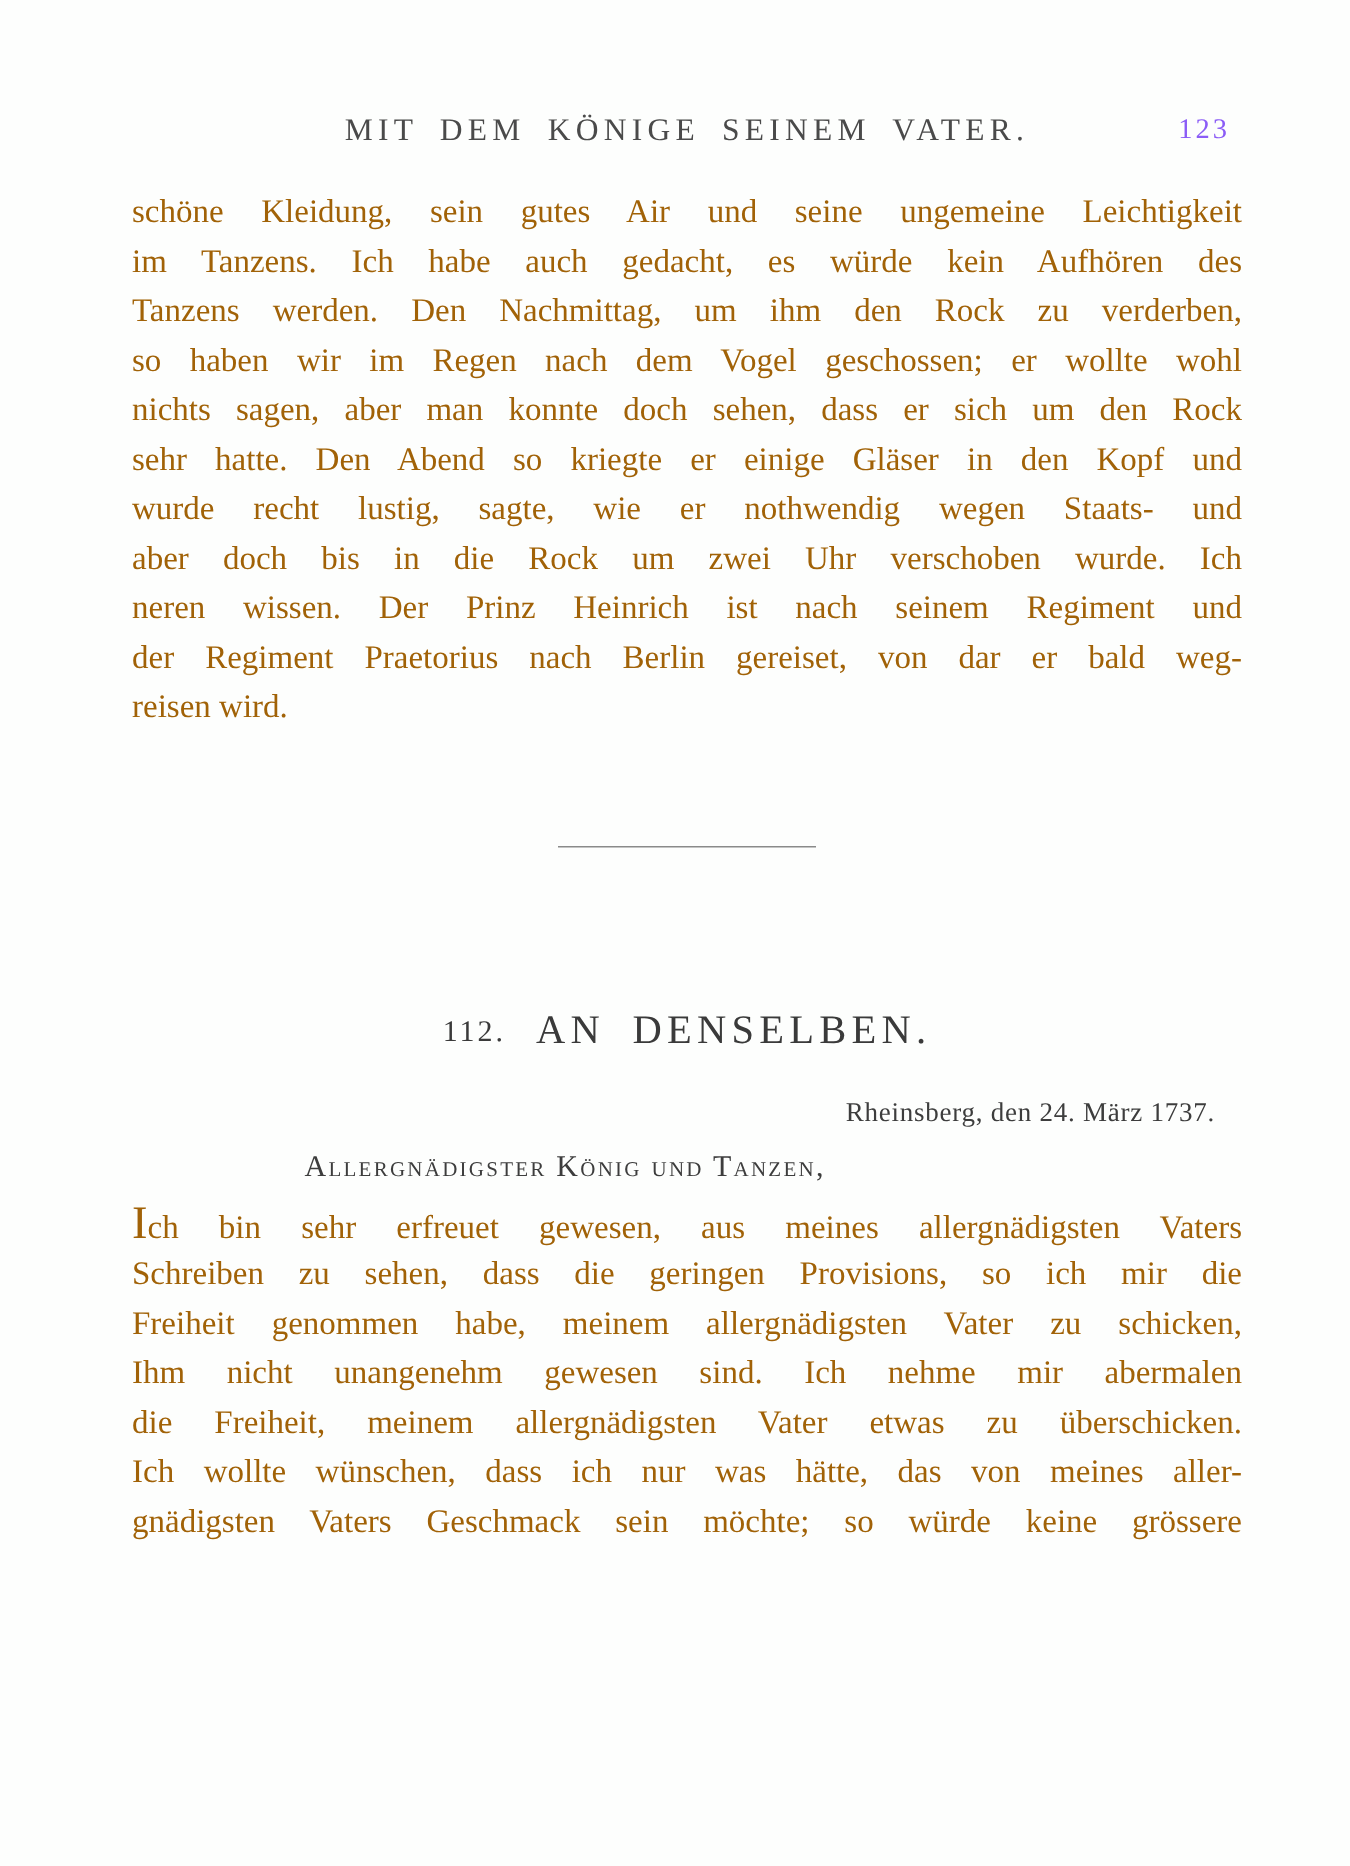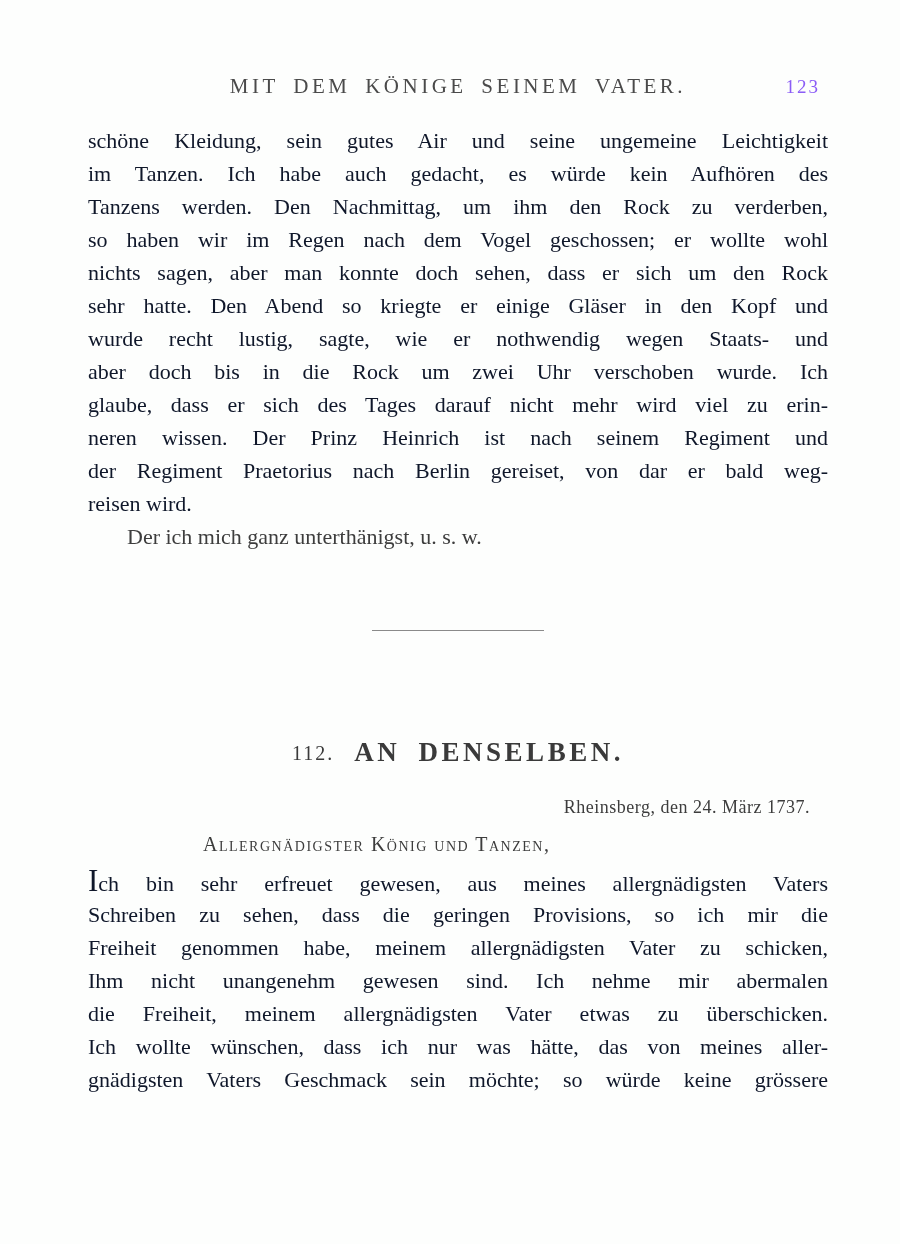--- a/index.html
+++ b/index.html
@@ -47,21 +47,21 @@
   }
 
   
   .textline {
     font-size: 22px;
     line-height: 33px;
     height: 33px;
     text-align: justify;
     text-align-last: justify;
     white-space: nowrap;
-    color: #0f172a;
+    color: #a16207;
   }
   .lines-endleft .textline:last-child {
     text-align-last: left;
     white-space: normal;
   }
   .closing-line {
     font-size: 22px;
     line-height: 33px;
     text-indent: 39px;
   }
@@ -84,21 +84,20 @@
   .section-number {
     font-size: 20px;
     letter-spacing: 2px;
     margin-right: 20px;
     vertical-align: 1px;
   }
   .section-title {
     font-size: 27px;
     letter-spacing: 3.5px;
     word-spacing: 8px;
-    font-weight: bold;
   }
 
   
   .dateline {
     margin-top: 29px;
     text-align: right;
     padding-right: 18px;
     font-size: 18px;
     letter-spacing: 0.5px;
   }
@@ -126,34 +125,32 @@
 <div class="page">
   <div class="column">
 
     <div class="running-head">
       <div class="running-title">MIT DEM KÖNIGE SEINEM VATER.</div>
       <div class="page-number">123</div>
     </div>
 
     <div class="letter-body lines-endleft">
         <div class="textline">schöne Kleidung, sein gutes Air und seine ungemeine Leichtigkeit</div>
-        <div class="textline">im Tanzen.  Ich habe auch gedacht, es würde kein Aufhören des</div>
+        <div class="textline">im Tanzens.  Ich habe auch gedacht, es würde kein Aufhören des</div>
         <div class="textline">Tanzens werden.  Den Nachmittag, um ihm den Rock zu verderben,</div>
         <div class="textline">so haben wir im Regen nach dem Vogel geschossen; er wollte wohl</div>
         <div class="textline">nichts sagen, aber man konnte doch sehen, dass er sich um den Rock</div>
         <div class="textline">sehr hatte.  Den Abend so kriegte er einige Gläser in den Kopf und</div>
         <div class="textline">wurde recht lustig, sagte, wie er nothwendig wegen Staats- und</div>
         <div class="textline">aber doch bis in die Rock um zwei Uhr verschoben wurde.  Ich</div>
-        <div class="textline">glaube, dass er sich des Tages darauf nicht mehr wird viel zu erin-</div>
         <div class="textline">neren wissen.  Der Prinz Heinrich ist nach seinem Regiment und</div>
         <div class="textline">der Regiment Praetorius nach Berlin gereiset, von dar er bald weg-</div>
         <div class="textline">reisen wird.</div>
       </div>
 
-    <div class="closing-line">Der ich mich ganz unterthänigst, u. s. w.</div>
 
     <hr class="divider">
 
     <div class="section-heading">
       <span class="section-number">112.</span><span class="section-title">AN DENSELBEN.</span>
     </div>
 
     <div class="dateline">Rheinsberg, den 24. März 1737.</div>
 
     <div class="salutation">Allergnädigster König und Tanzen,</div>

